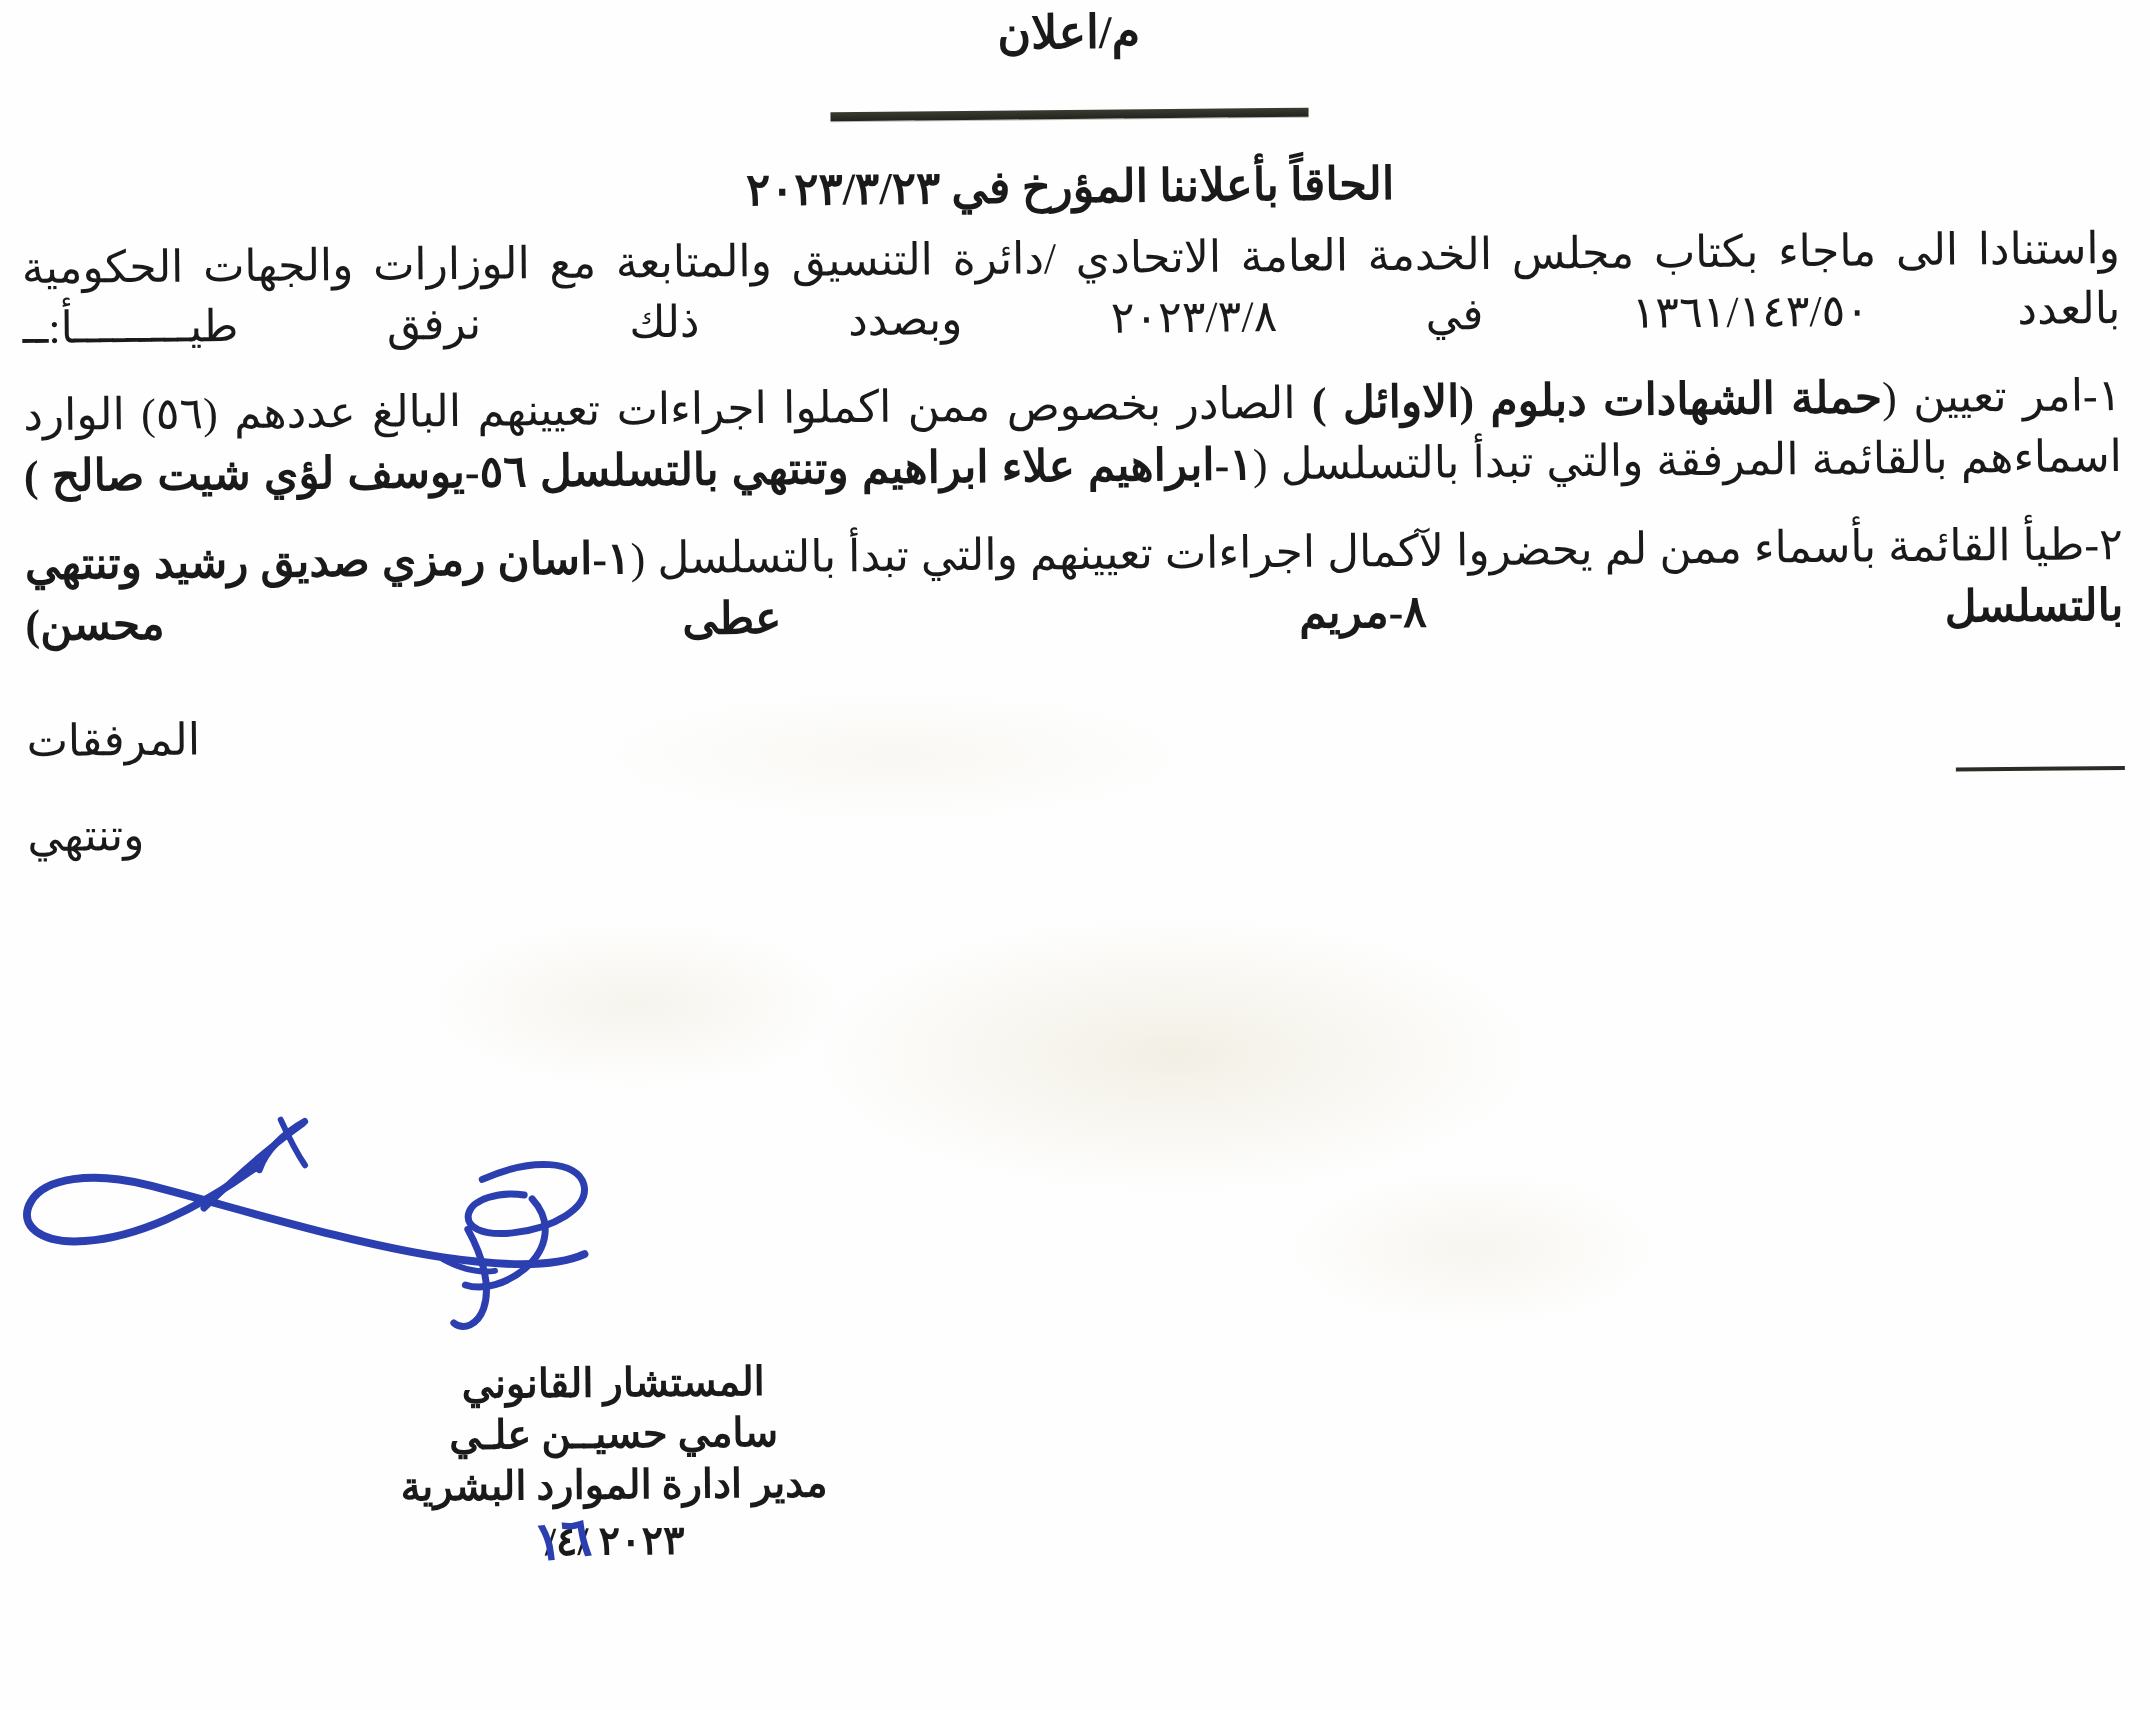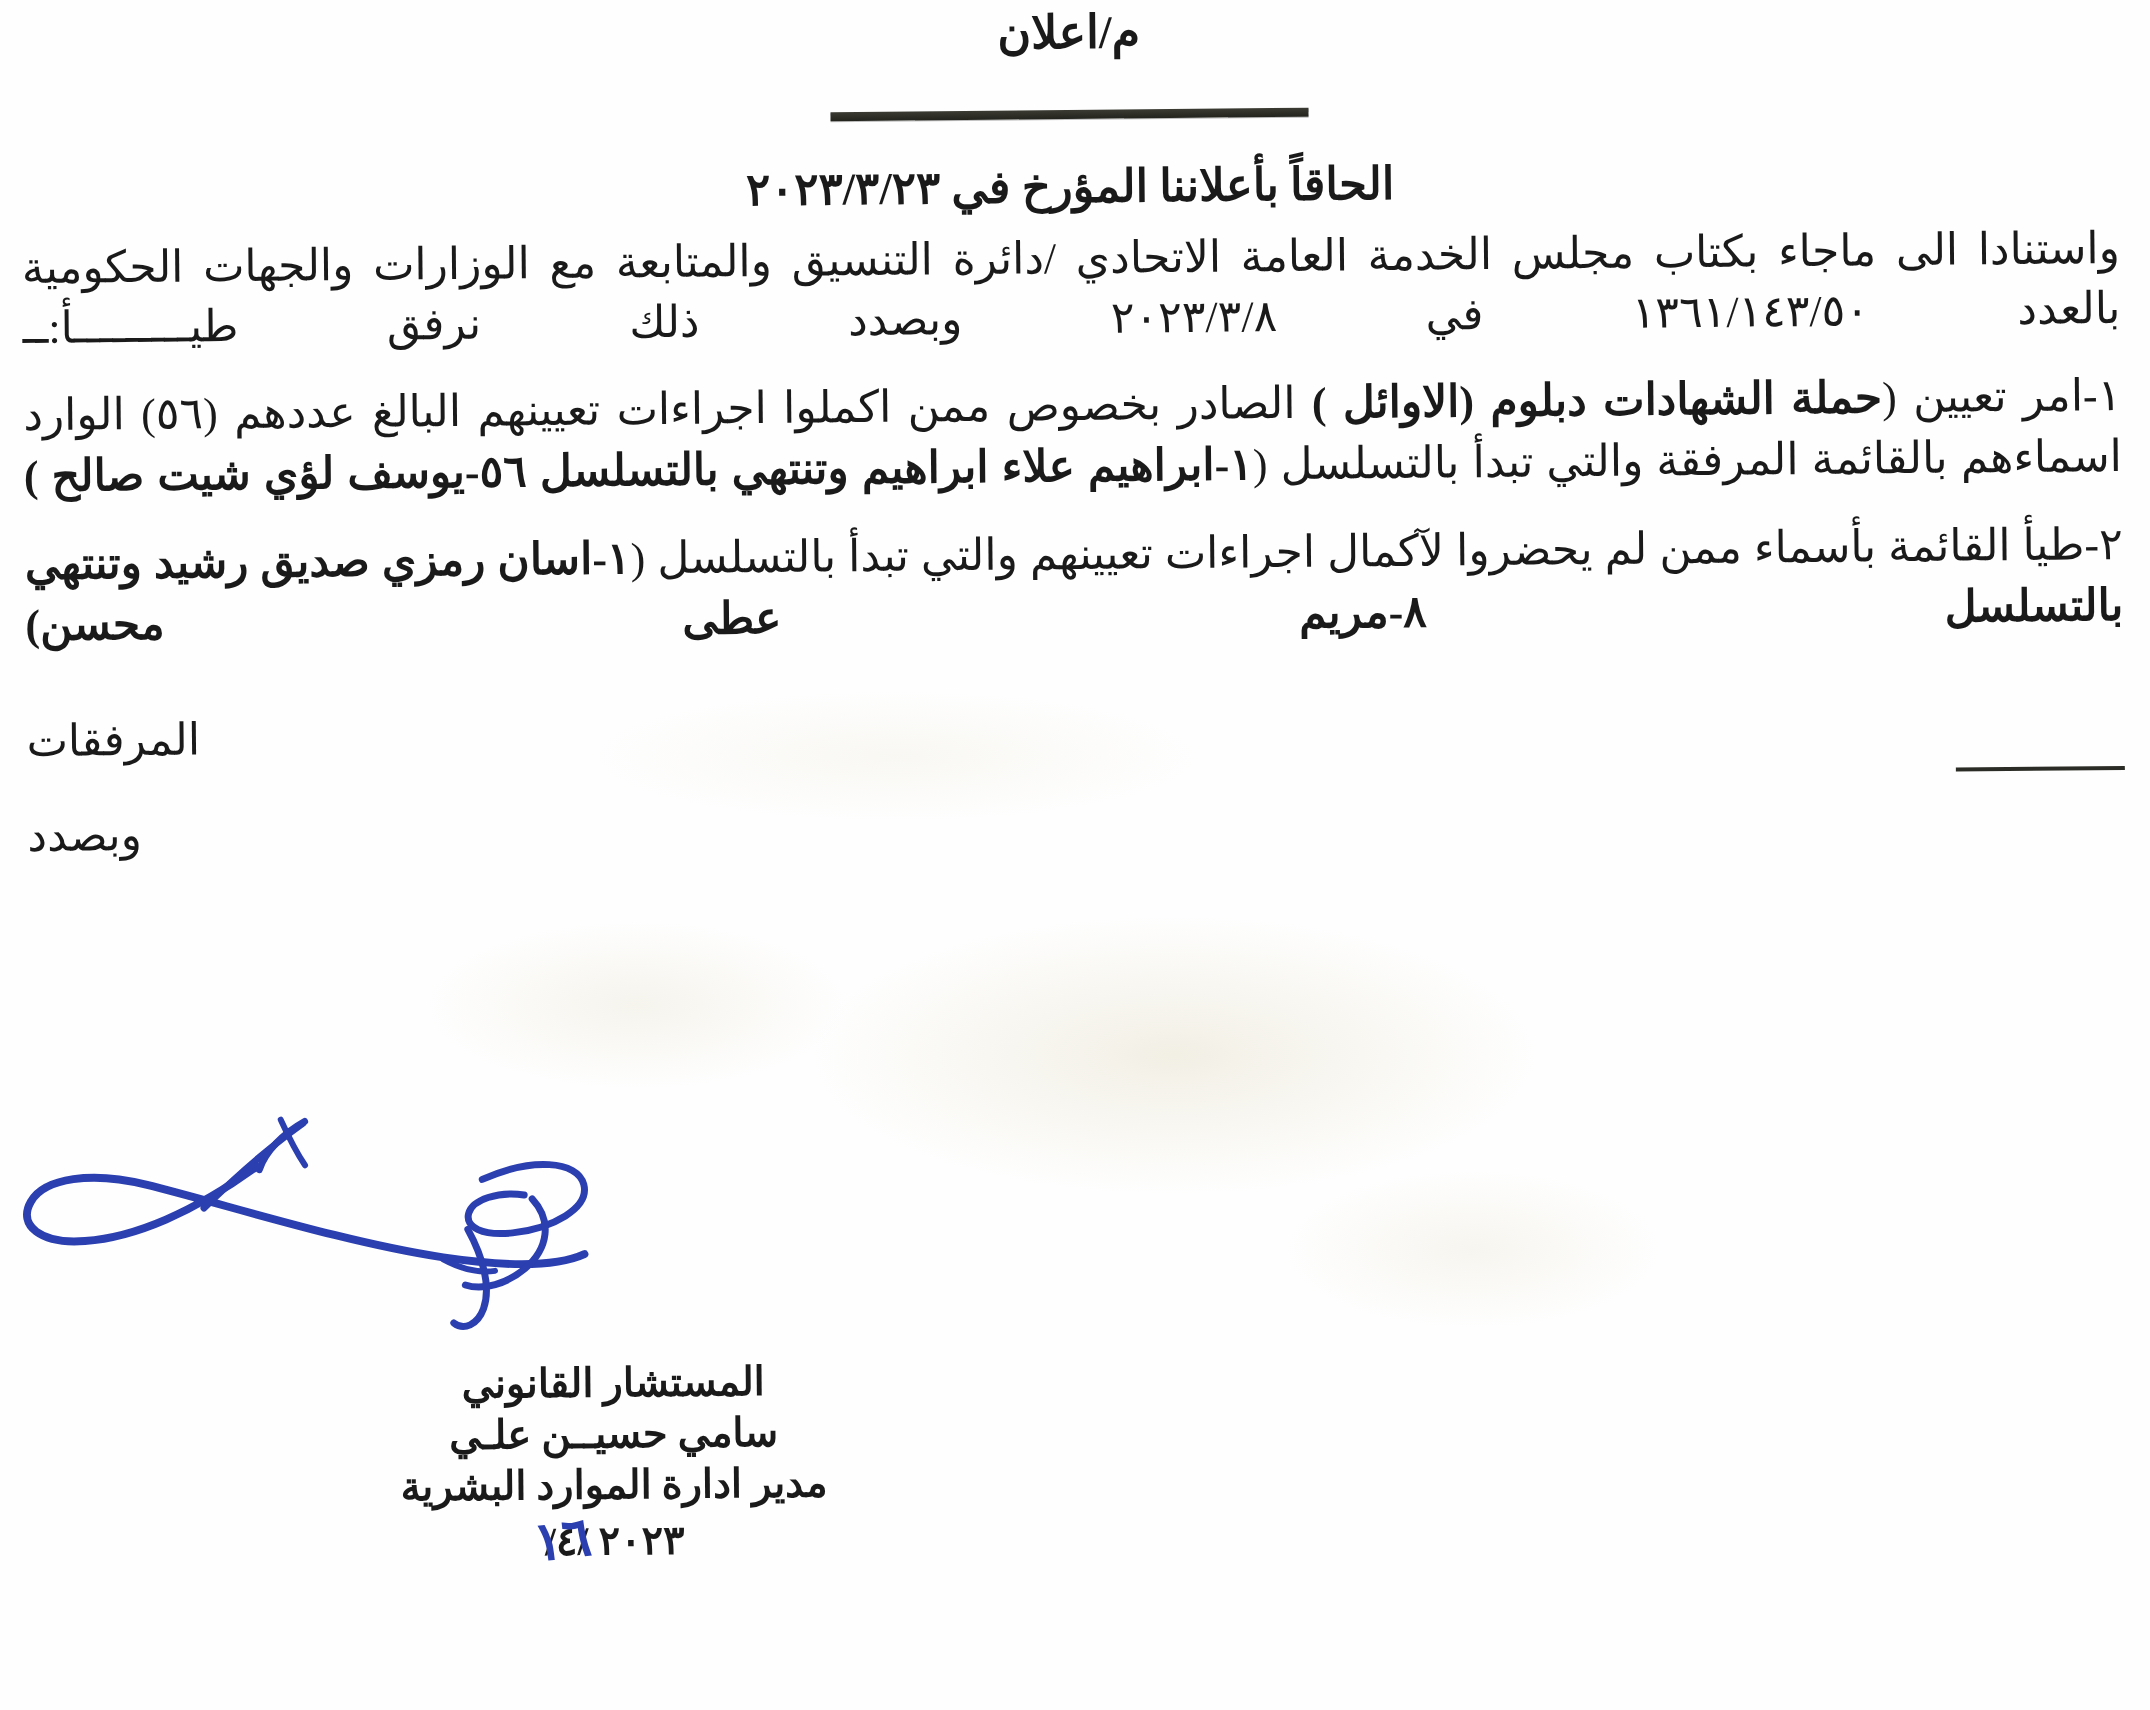--- a/index.html
+++ b/index.html
@@ -155,21 +155,21 @@
       <span>١-</span><span>امر تعيين (</span><b class="nm">حملة الشهادات دبلوم (الاوائل )</b><span> الصادر بخصوص ممن اكملوا اجراءات تعيينهم البالغ عددهم (٥٦) الوارد اسماءهم بالقائمة المرفقة والتي تبدأ بالتسلسل (</span><b class="nm">١-ابراهيم علاء ابراهيم وتنتهي بالتسلسل ٥٦-يوسف لؤي شيت صالح )</b>
     </div>
 
     <div class="item">
       <span>٢-</span><span>طيأ القائمة بأسماء ممن لم يحضروا لآكمال اجراءات تعيينهم والتي تبدأ بالتسلسل (</span><b class="nm">١-اسان رمزي صديق رشيد وتنتهي بالتسلسل ٨-مريم عطى محسن)</b>
     </div>
 
     <div class="attach">
       <span class="word">المرفقات</span>
       <span class="attach-rule"></span>
-      <span class="word">وبصدد</span>
+      <span class="word">وتنتهي</span>
     </div>
 
   </div>
 
   <div class="sig-area">
 
     <svg class="signature-ink" viewBox="0 0 760 230">
       <g fill="none" stroke="#2b3fb0" stroke-linecap="round" stroke-linejoin="round">
         <path d="M290 12 C 250 40, 215 72, 190 96" stroke-width="7"></path>
         <path d="M292 10 C 270 22, 252 40, 246 58" stroke-width="7"></path>

